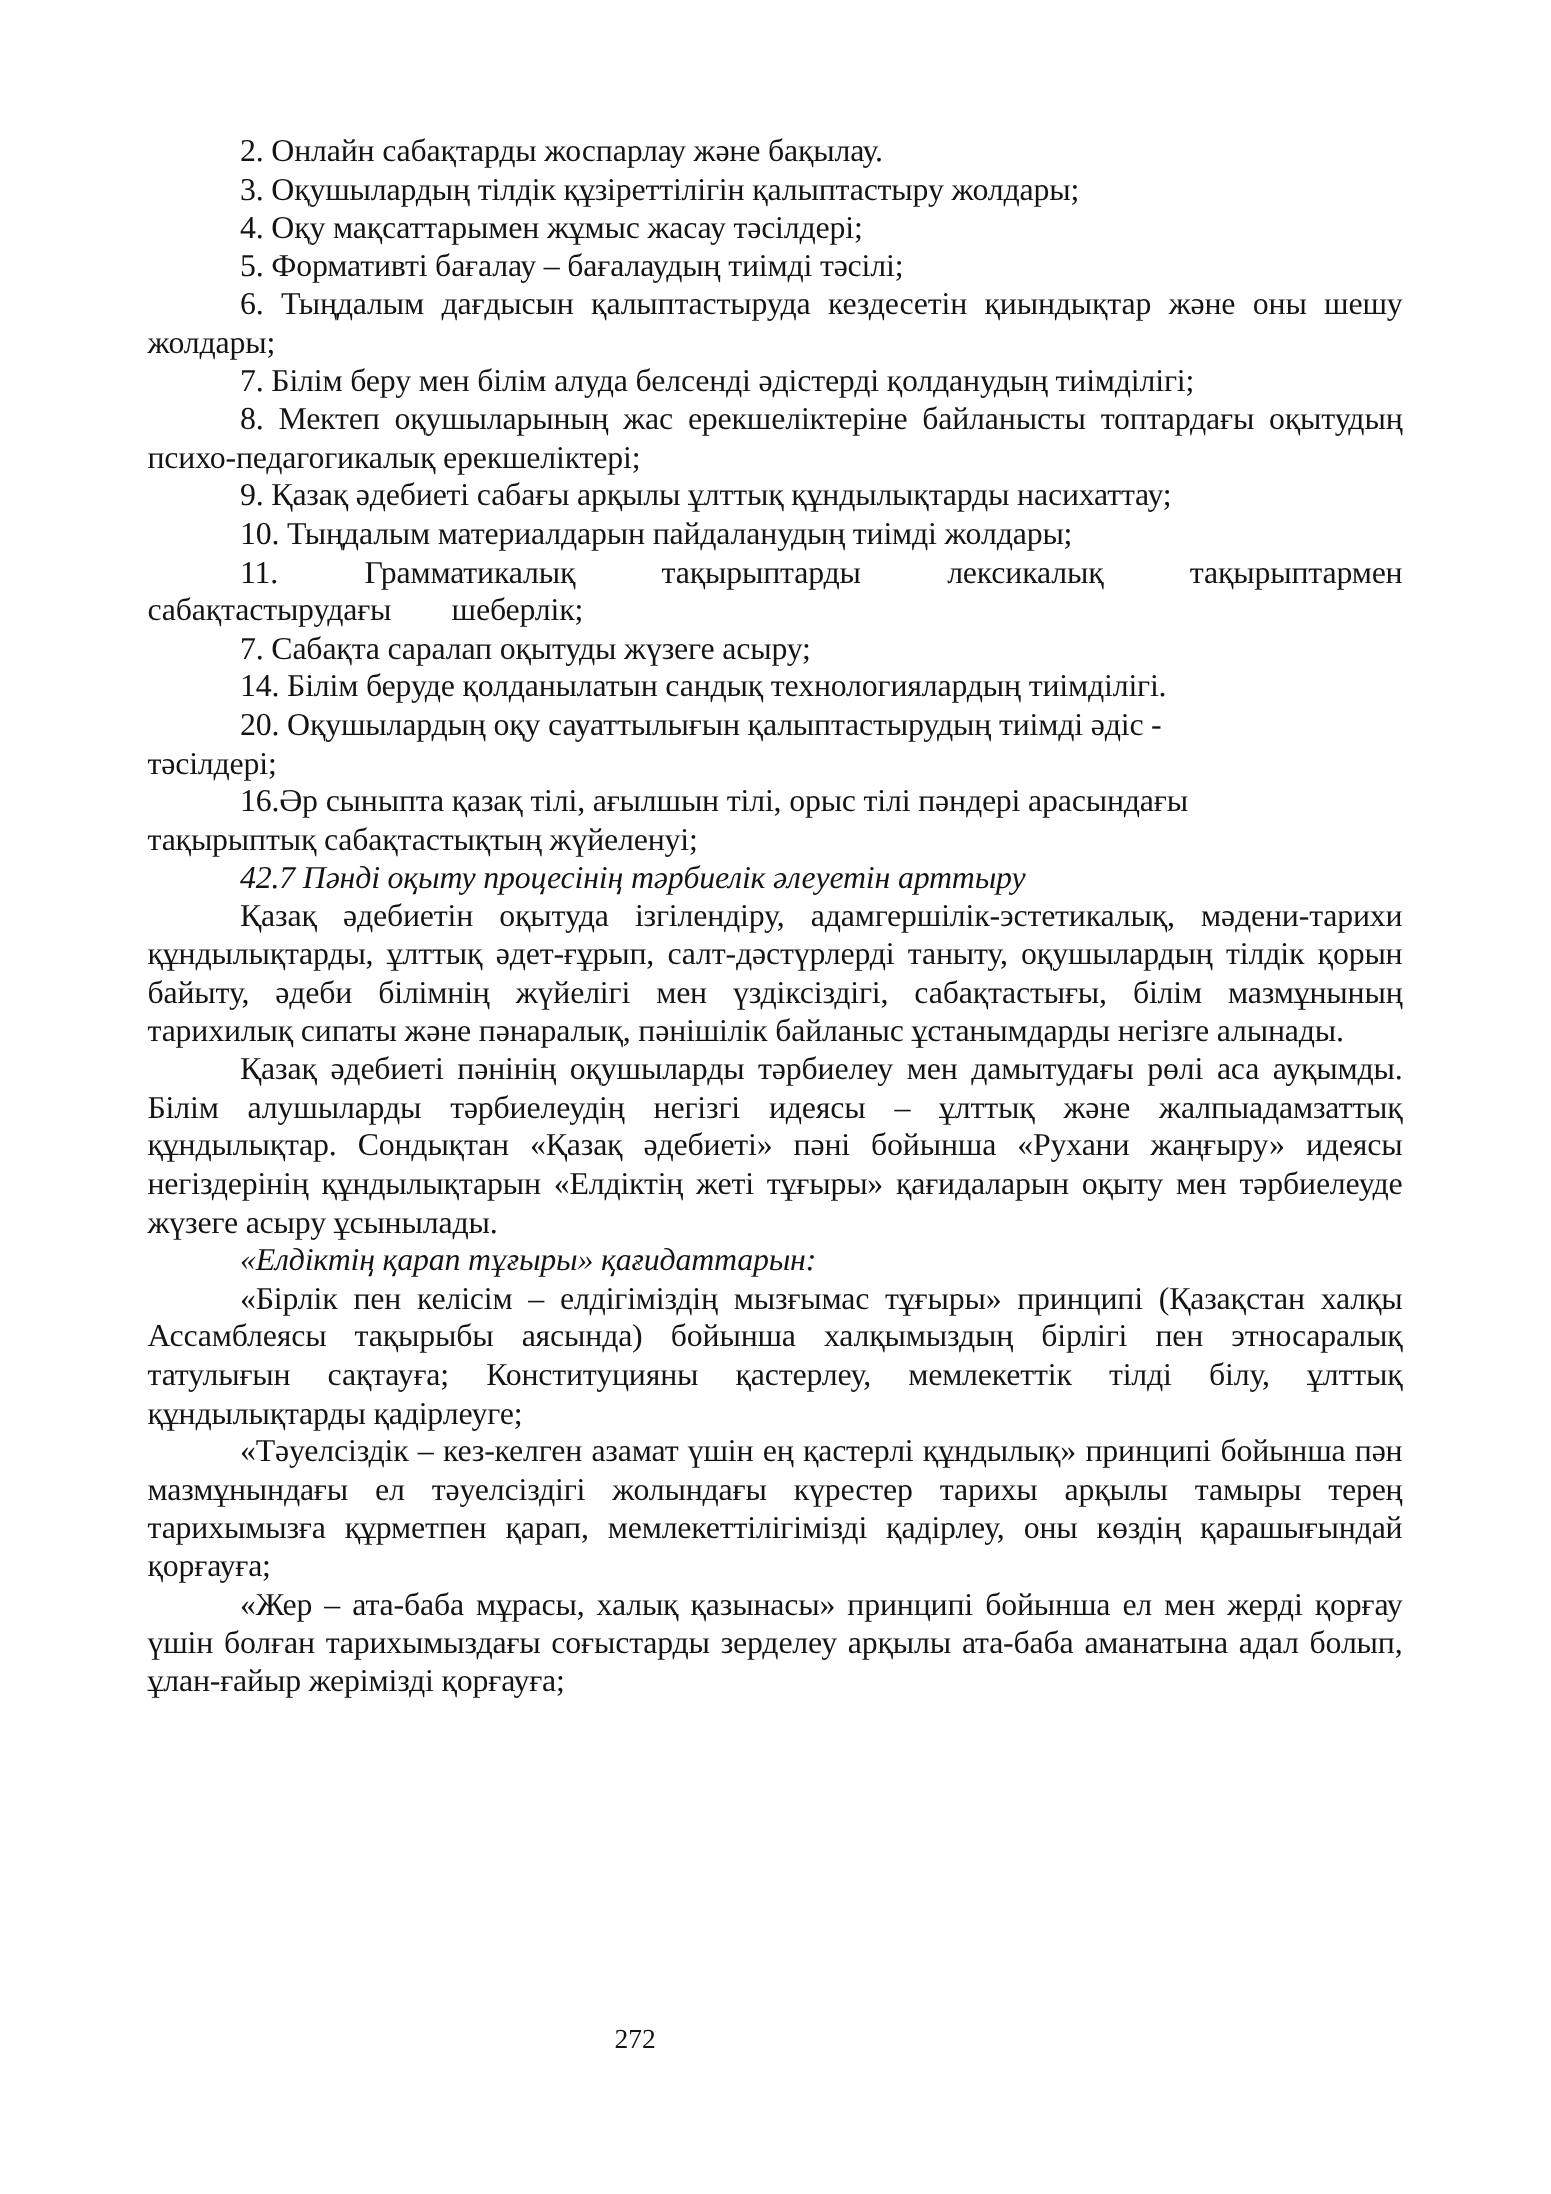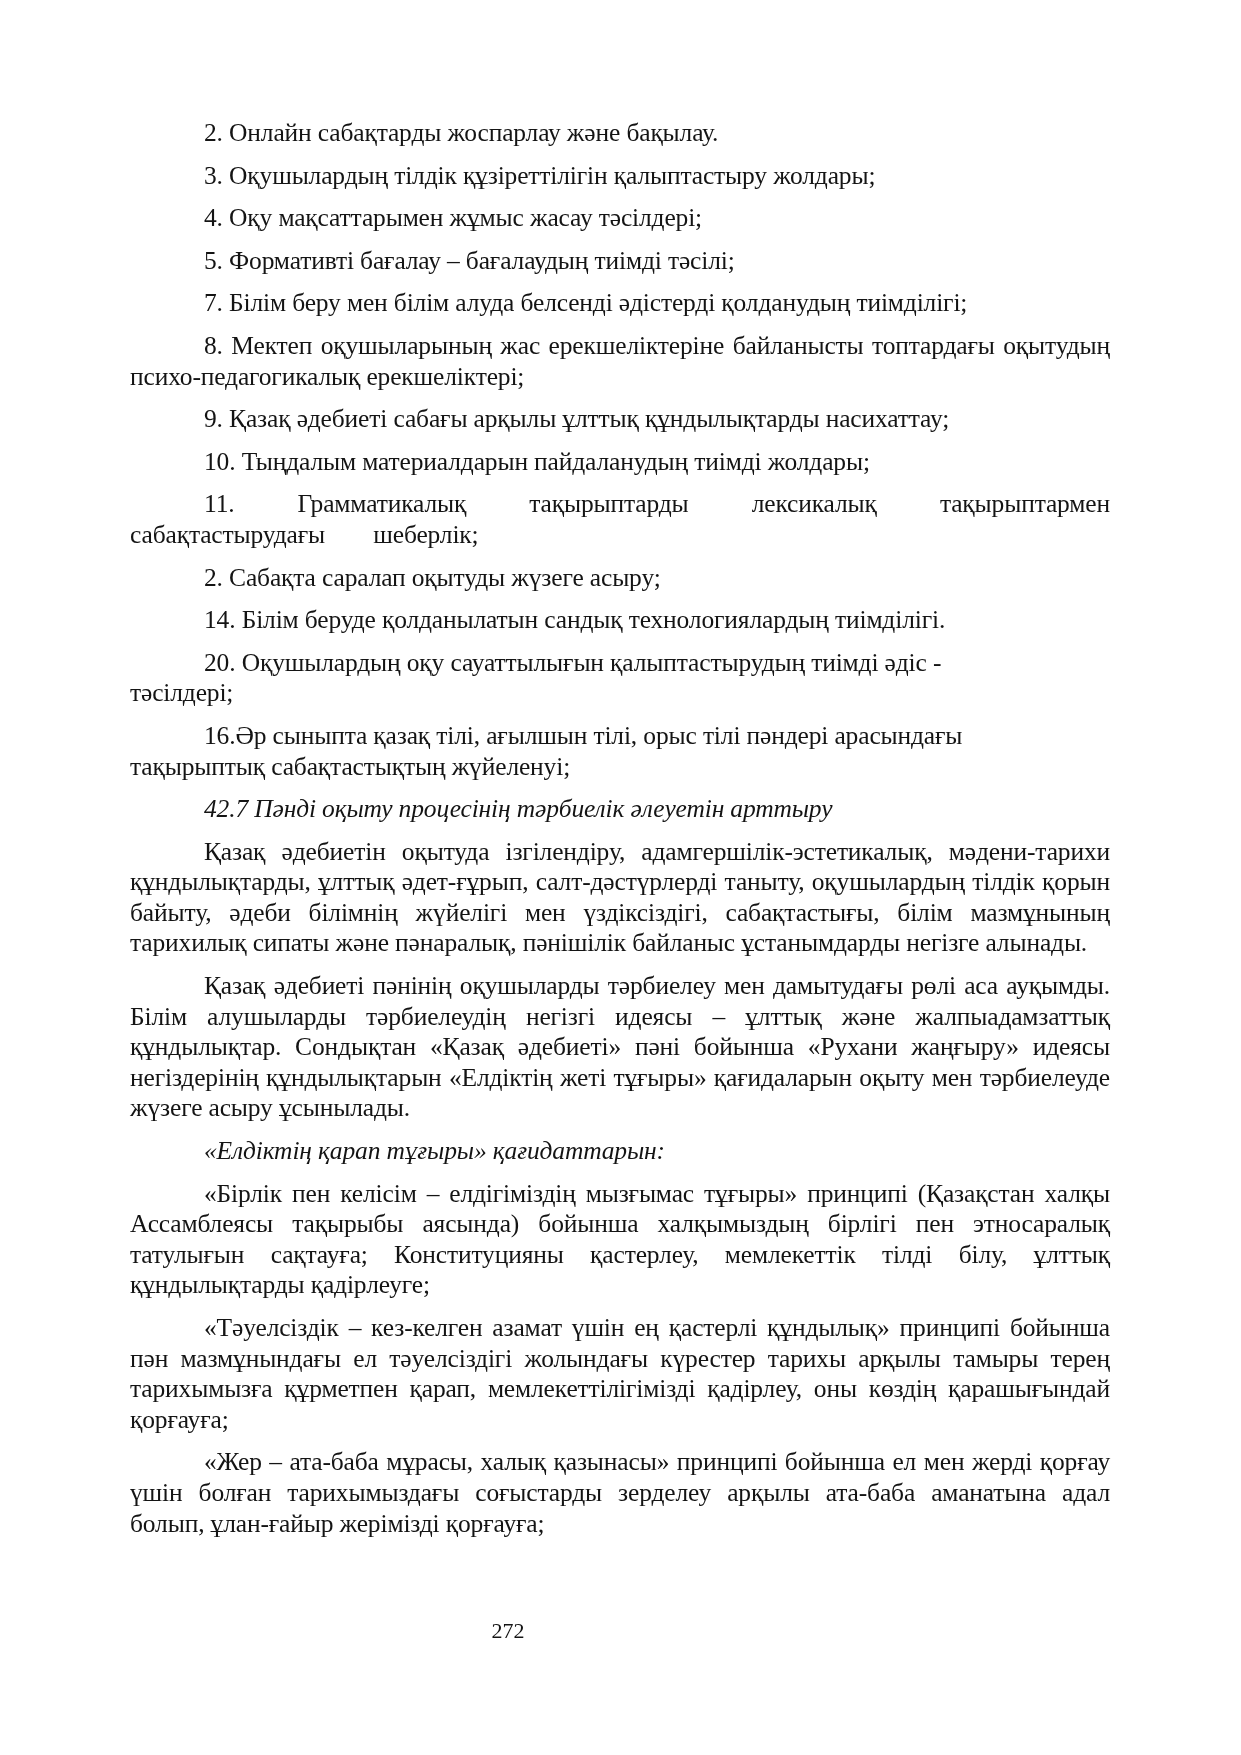--- a/index.html
+++ b/index.html
@@ -18,21 +18,21 @@
   .page {
     position: absolute;
     left: 118px;
     top: 106px;
     width: 1004px;
     font-size: 25.5px;
     line-height: 30.6px;
     letter-spacing: -0.15px;
   }
   .p {
-    margin: 12px;
+    margin: 0;
     padding: 0;
     text-indent: 74px;
     text-align: justify;
   }
   .p.left {
     text-align: left;
   }
   .italic {
     font-style: italic;
   }
@@ -50,26 +50,27 @@
 </head>
 <body>
 
 <div class="page">
 
   <div>
     <p class="p left">2. Онлайн сабақтарды жоспарлау және бақылау.</p>
     <p class="p left">3. Оқушылардың тілдік құзіреттілігін қалыптастыру жолдары;</p>
     <p class="p left">4. Оқу мақсаттарымен жұмыс жасау тәсілдері;</p>
     <p class="p left">5. Формативті бағалау – бағалаудың тиімді тәсілі;</p>
+    <p class="p">6. Тыңдалым дағдысын қалыптастыруда кездесетін қиындықтар және оны шешу жолдары;</p>
     <p class="p left">7. Білім беру мен білім алуда белсенді әдістерді қолданудың тиімділігі;</p>
     <p class="p">8. Мектеп оқушыларының жас ерекшеліктеріне байланысты топтардағы оқытудың психо-педагогикалық ерекшеліктері;</p>
     <p class="p left">9. Қазақ әдебиеті сабағы арқылы ұлттық құндылықтарды насихаттау;</p>
     <p class="p left">10. Тыңдалым материалдарын пайдаланудың тиімді жолдары;</p>
     <p class="p" style="word-spacing: 42px;">11. Грамматикалық тақырыптарды лексикалық тақырыптармен сабақтастырудағы шеберлік;</p>
-    <p class="p left">2. Сабақта саралап оқытуды жүзеге асыру;</p>
+    <p class="p left">7. Сабақта саралап оқытуды жүзеге асыру;</p>
     <p class="p left">14. Білім беруде қолданылатын сандық технологиялардың тиімділігі.</p>
     <p class="p left" style="padding-right: 150px;">20. Оқушылардың оқу сауаттылығын қалыптастырудың тиімді әдіс - тәсілдері;</p>
     <p class="p left" style="padding-right: 40px;">16.Әр сыныпта қазақ тілі, ағылшын тілі, орыс тілі пәндері арасындағы тақырыптық сабақтастықтың жүйеленуі;</p>
   </div>
 
   <p class="p left italic">42.7 Пәнді оқыту процесінің тәрбиелік әлеуетін арттыру</p>
 
   <p class="p">Қазақ әдебиетін оқытуда ізгілендіру, адамгершілік-эстетикалық, мәдени-тарихи құндылықтарды, ұлттық әдет-ғұрып, салт-дәстүрлерді таныту, оқушылардың тілдік қорын байыту, әдеби білімнің жүйелігі мен үздіксіздігі, сабақтастығы, білім мазмұнының тарихилық сипаты және пәнаралық, пәнішілік байланыс ұстанымдарды негізге алынады.</p>
   <p class="p">Қазақ әдебиеті пәнінің оқушыларды тәрбиелеу мен дамытудағы рөлі аса ауқымды. Білім алушыларды тәрбиелеудің негізгі идеясы – ұлттық және жалпыадамзаттық құндылықтар. Сондықтан «Қазақ әдебиеті» пәні бойынша «Рухани жаңғыру» идеясы негіздерінің құндылықтарын «Елдіктің жеті тұғыры» қағидаларын  оқыту мен тәрбиелеуде жүзеге асыру ұсынылады.</p>
 

